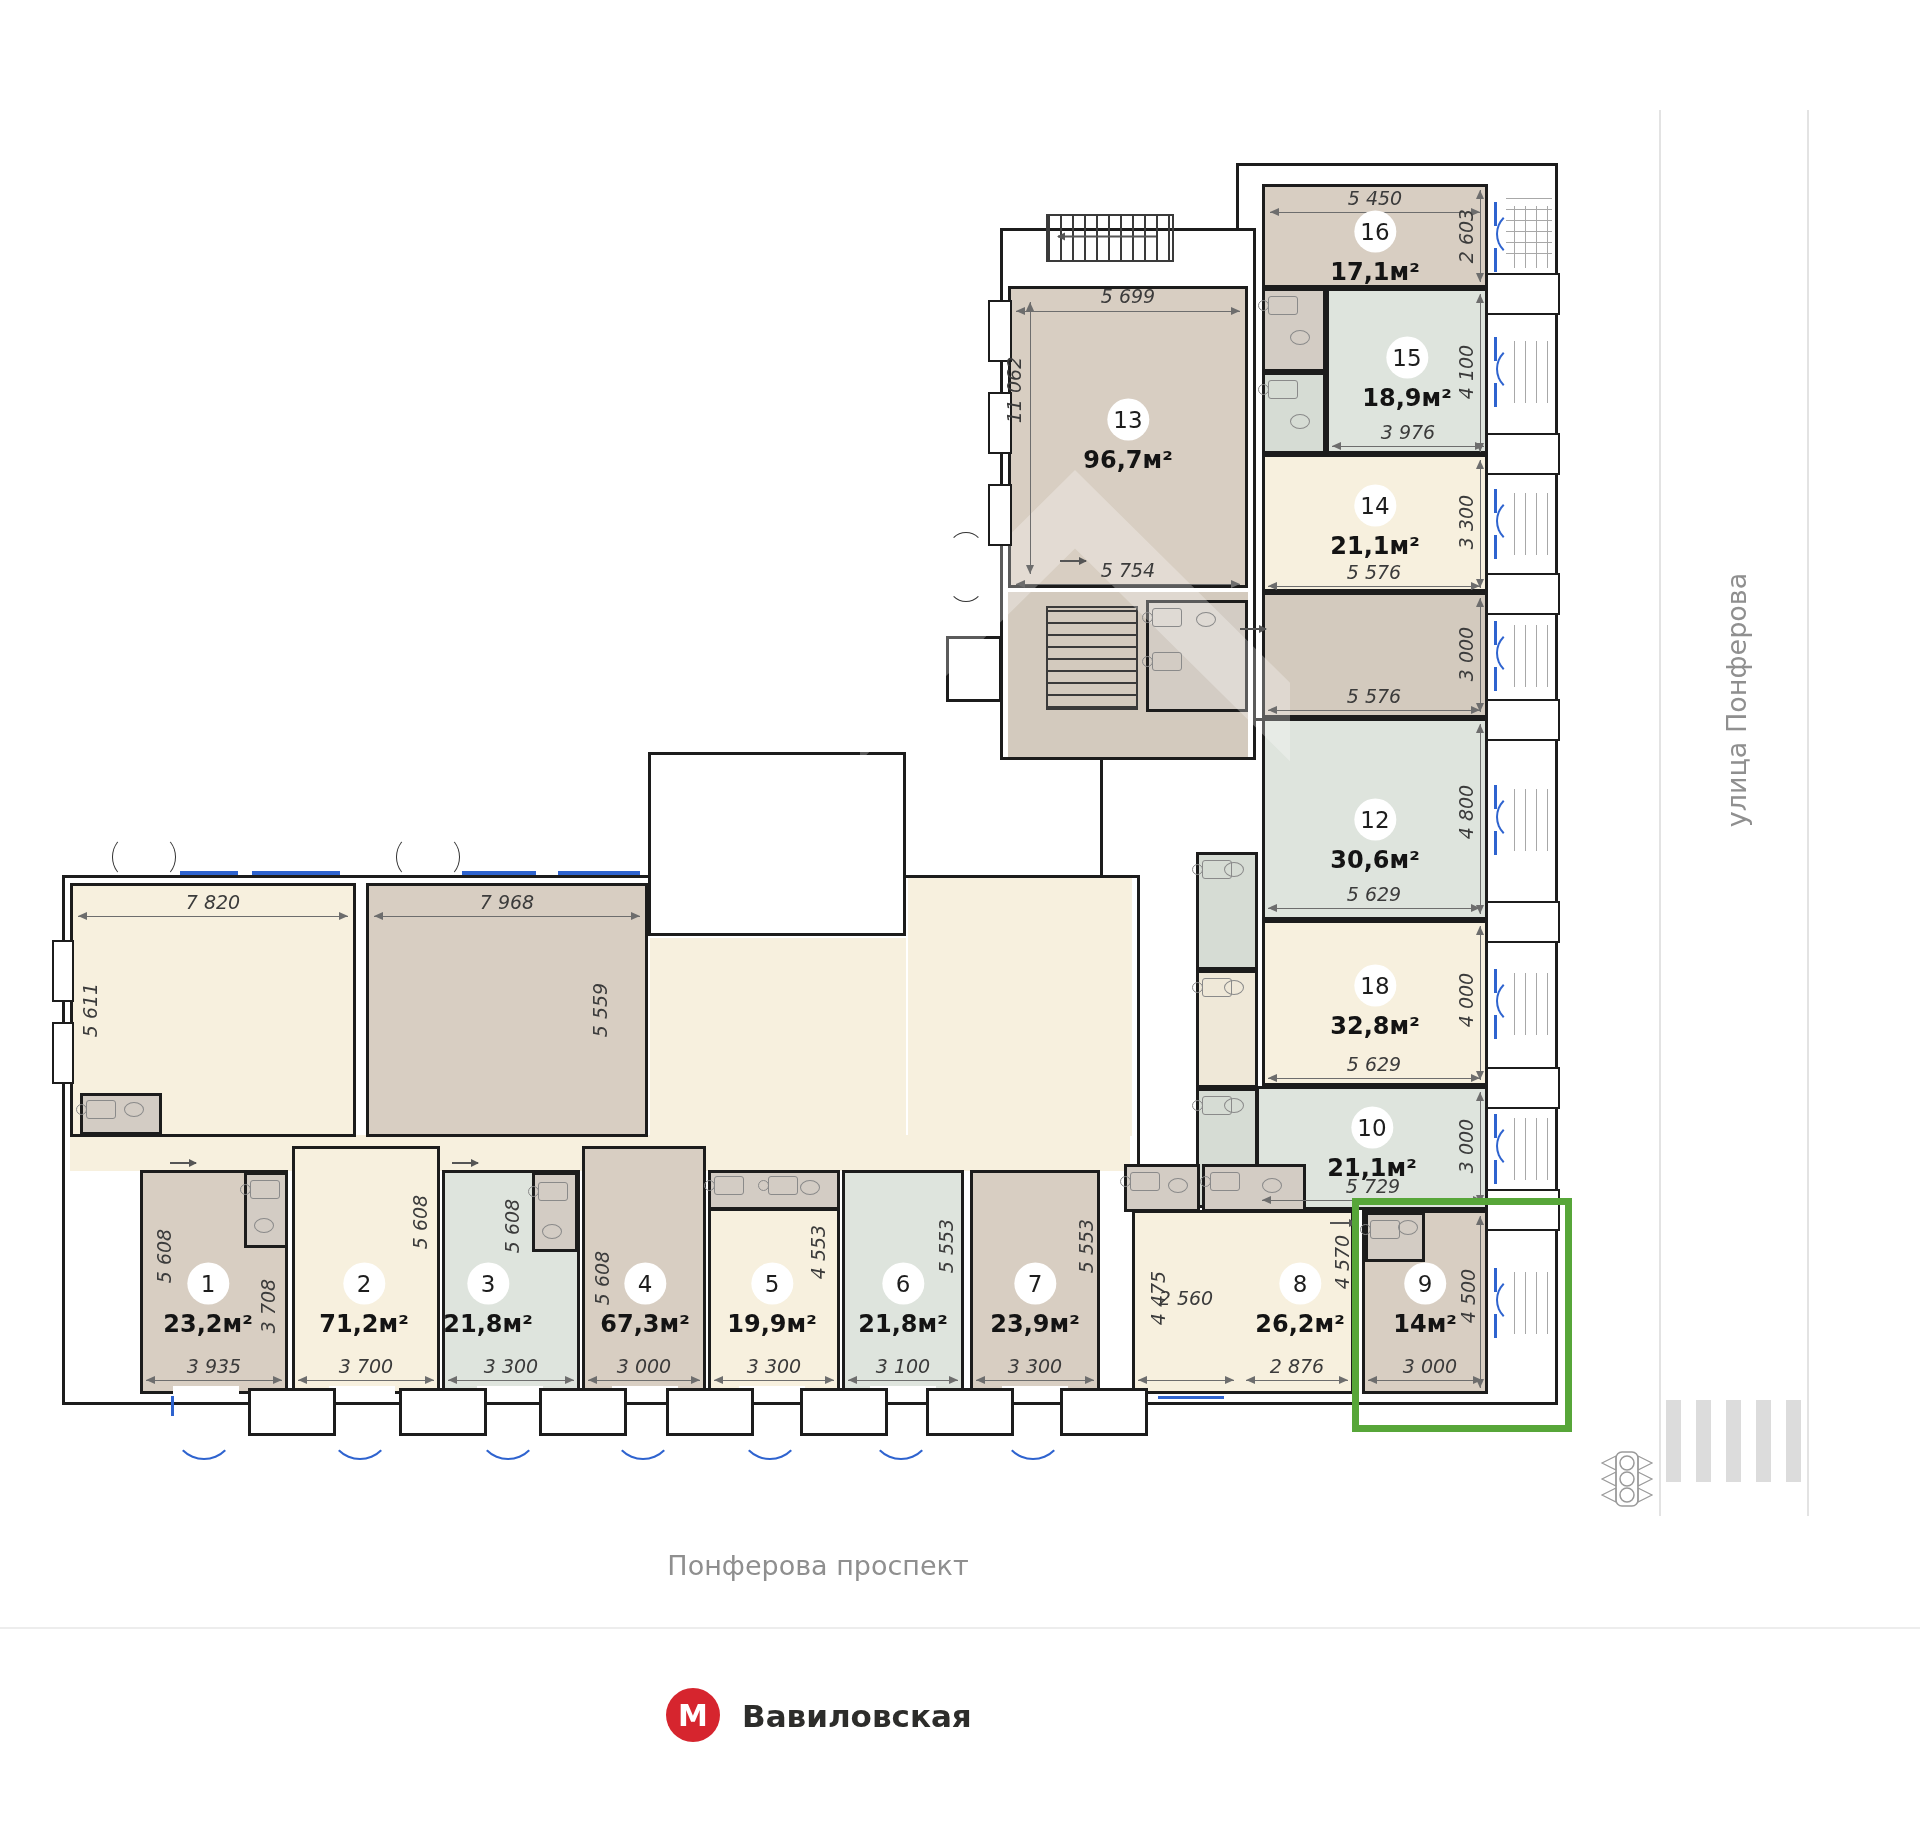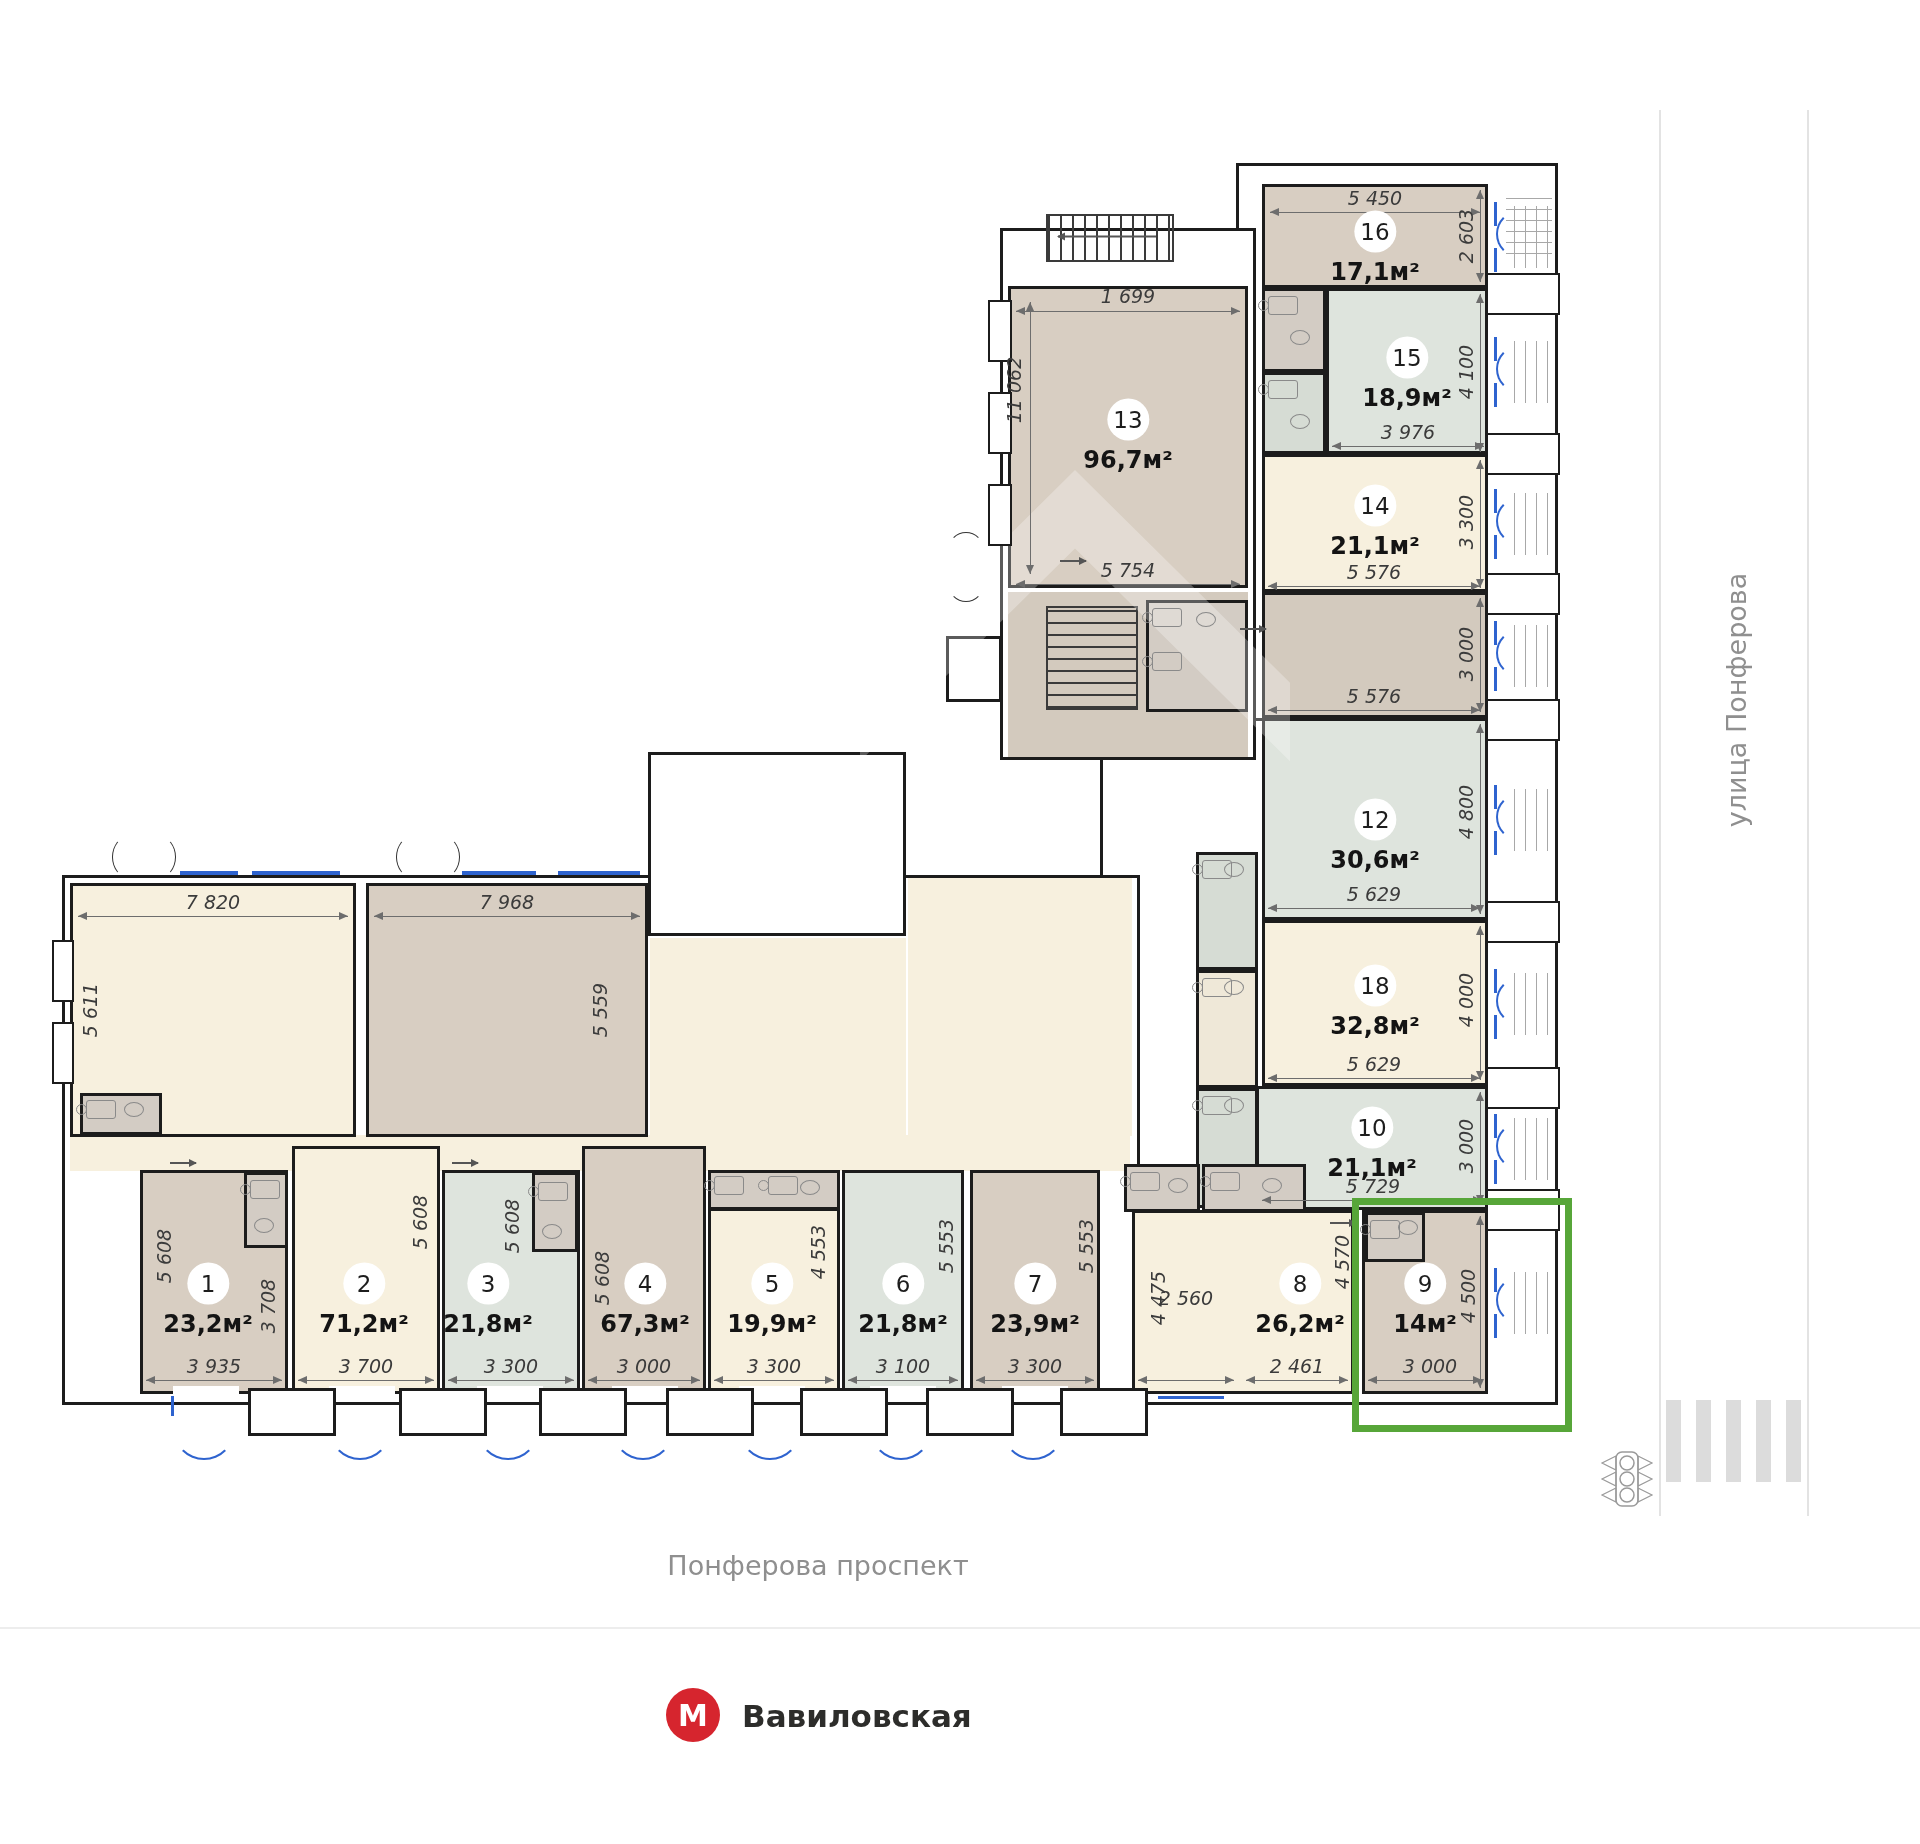--- a/index.html
+++ b/index.html
@@ -187,32 +187,32 @@
     </div>
   <div class="rlabel" style="left:1407px;top:374px;">
       <div class="num">15</div>
       <div class="area">18,9м²</div>
     </div>
   <div class="rlabel" style="left:1375px;top:248px;">
       <div class="num">16</div>
       <div class="area">17,1м²</div>
     </div>
 
-  <div class="dim h" style="left:1128px;top:296px;">1 699</div>
+  <div class="dim h" style="left:1128px;top:296px;">5 699</div>
   <div class="dim h" style="left:1128px;top:570px;">5 754</div>
   <div class="dim h" style="left:1375px;top:198px;">5 450</div>
   <div class="dim h" style="left:1408px;top:432px;">3 976</div>
   <div class="dim h" style="left:1374px;top:572px;">5 576</div>
   <div class="dim h" style="left:1374px;top:696px;">5 576</div>
   <div class="dim h" style="left:1374px;top:894px;">5 629</div>
   <div class="dim h" style="left:1374px;top:1064px;">5 629</div>
   <div class="dim h" style="left:1373px;top:1186px;">5 729</div>
   <div class="dim h" style="left:1430px;top:1366px;">3 000</div>
   <div class="dim h" style="left:1186px;top:1298px;">2 560</div>
-  <div class="dim h" style="left:1297px;top:1366px;">2 461</div>
+  <div class="dim h" style="left:1297px;top:1366px;">2 876</div>
   <div class="dim h" style="left:1035px;top:1366px;">3 300</div>
   <div class="dim h" style="left:903px;top:1366px;">3 100</div>
   <div class="dim h" style="left:774px;top:1366px;">3 300</div>
   <div class="dim h" style="left:644px;top:1366px;">3 000</div>
   <div class="dim h" style="left:511px;top:1366px;">3 300</div>
   <div class="dim h" style="left:366px;top:1366px;">3 700</div>
   <div class="dim h" style="left:214px;top:1366px;">3 935</div>
   <div class="dim h" style="left:213px;top:902px;">7 820</div>
   <div class="dim h" style="left:507px;top:902px;">7 968</div>
 

